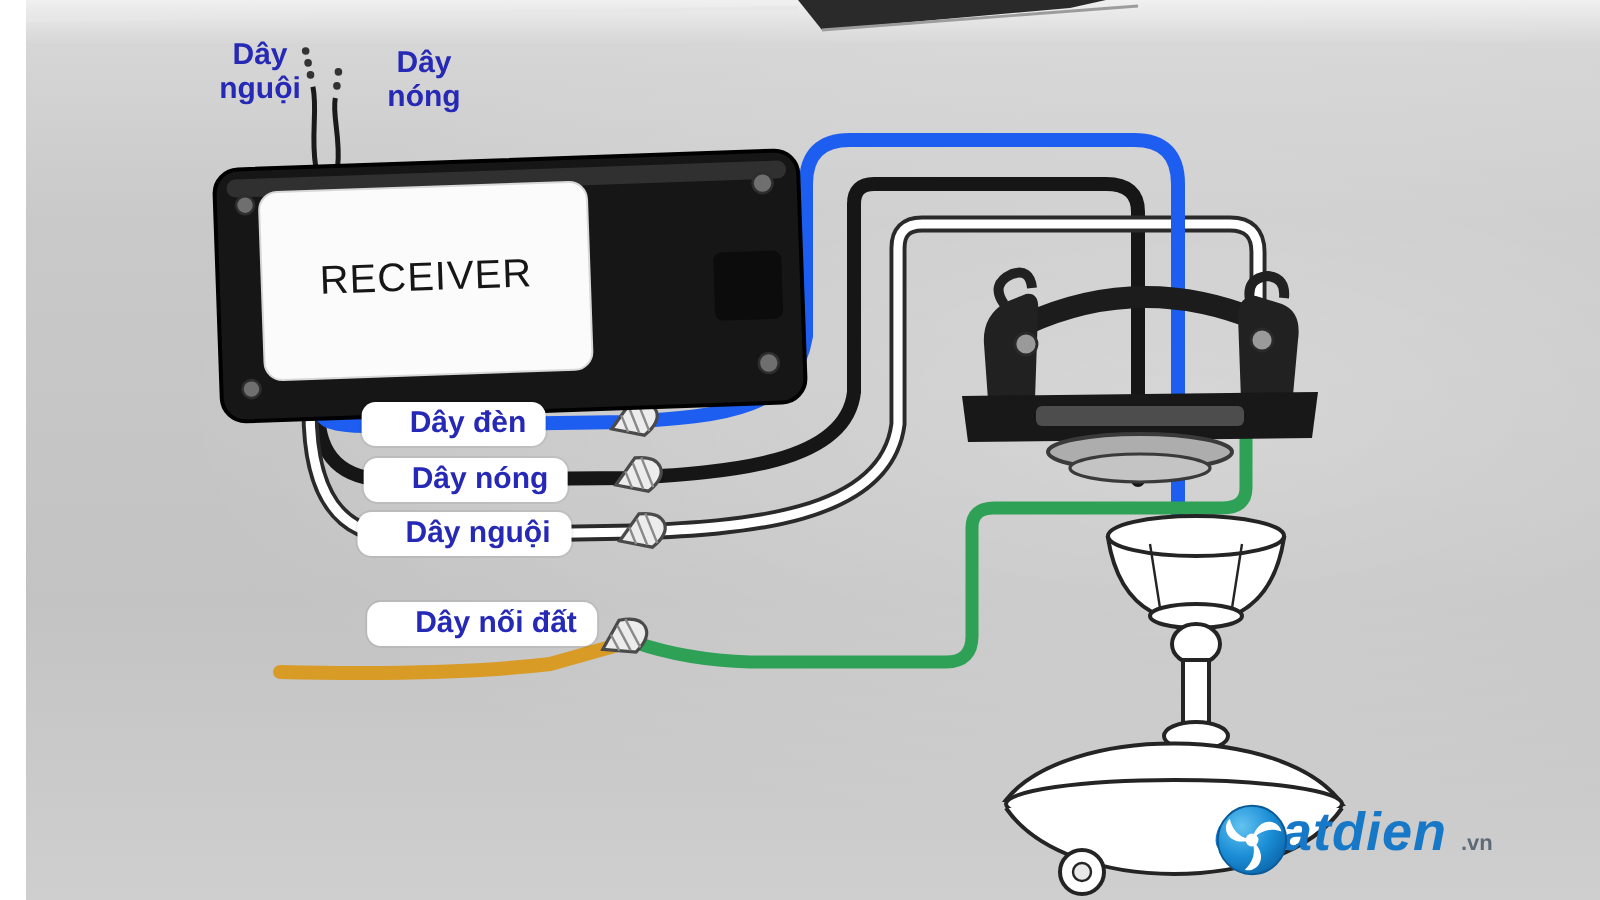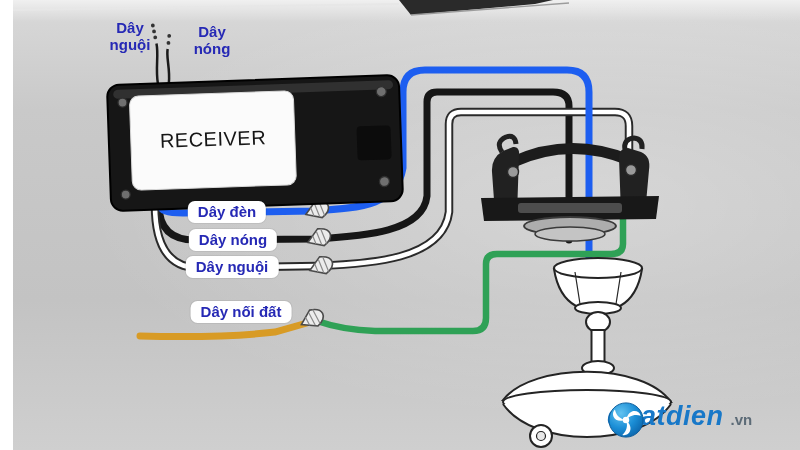--- a/index.html
+++ b/index.html
@@ -17,32 +17,32 @@
     line-height:1.12;text-align:center;
   }
   .receiver-text{
     position:absolute;left:118px;top:92px;width:164px;height:94px;
     display:flex;align-items:center;justify-content:center;
     transform:rotate(-2deg);
     font-size:20px;letter-spacing:.5px;color:#161616;font-weight:500;
   }
   .pill{
     position:absolute;transform:translate(-50%,-50%);
-    background:#ffffff;border-radius:7px;padding:2px 10px 3px 10px;
+    background:#ffffff;border-radius:7px;padding:2px 10px 3px 24px;
     color:#2629b5;font-weight:bold;font-size:15px;white-space:nowrap;
     box-shadow:0 0 0 1px rgba(0,0,0,0.06);
   }
   .logo{
     position:absolute;left:594px;top:401px;display:flex;align-items:center;gap:7px;
   }
   .logo .logo-text{
     font-style:italic;font-weight:bold;font-size:27px;color:#1878c8;letter-spacing:.5px;
   }
   .logo .logo-suffix{
-    font-size:15px;color:#5c6b77;font-weight:bold;align-self:flex-end;margin-bottom:4px;
+    font-size:11px;color:#5c6b77;font-weight:bold;align-self:flex-end;margin-bottom:4px;
   }
 </style>
 </head>
 <body>
 
 <div class="stage">
 
   <svg width="800" height="450" viewBox="0 0 800 450">
     <defs>
       <g id="nut">

